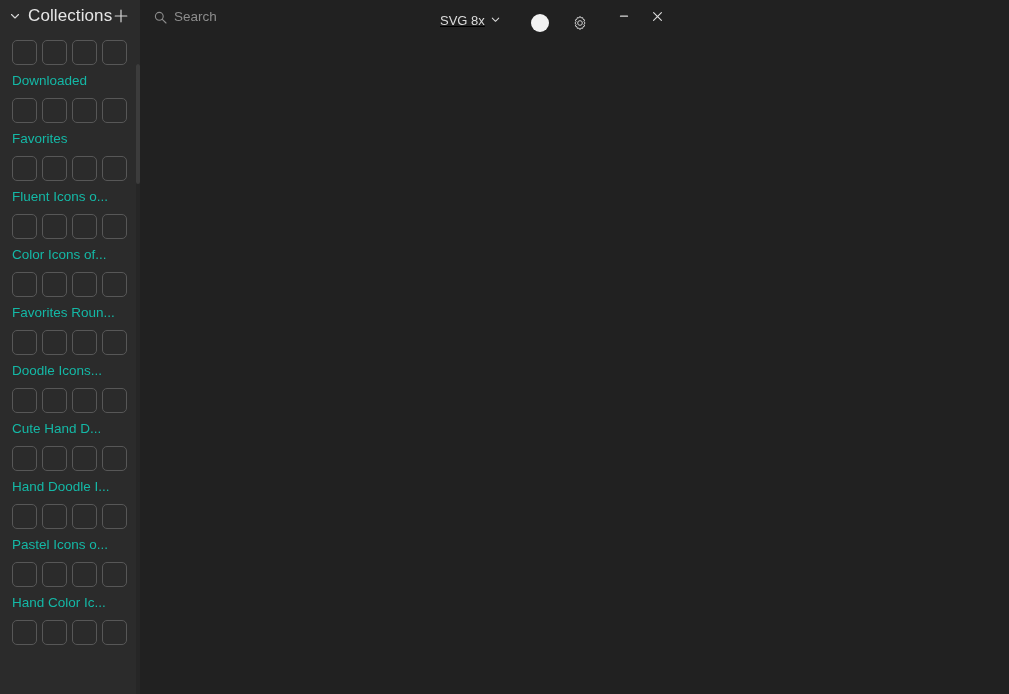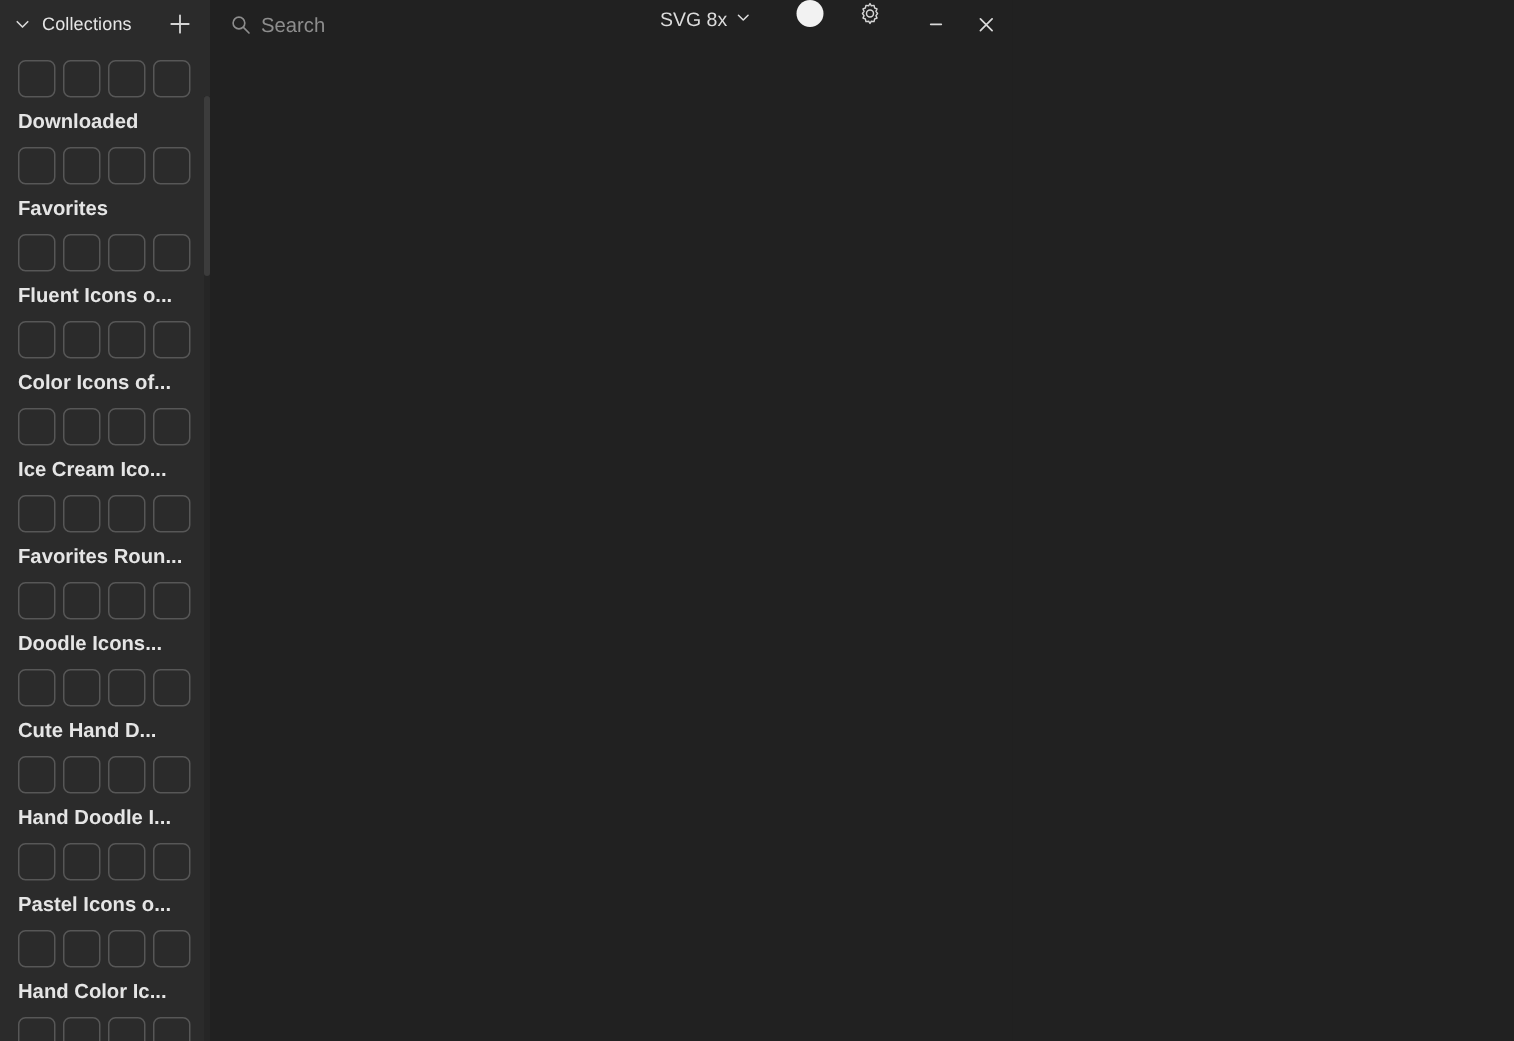--- a/index.html
+++ b/index.html
@@ -24,21 +24,21 @@
     padding: 0 10px 0 8px;
     background: #2b2b2b;
   }
   .chev {
     width: 14px; height: 14px; flex: 0 0 14px;
     display: flex; align-items: center; justify-content: center;
     margin-right: 6px;
   }
   .chev svg { display: block; }
   .collections-title {
-    font-size: 12px; color: #e6e6e6; letter-spacing: .1px;
+    font-size: 17px; color: #e6e6e6; letter-spacing: .1px;
     white-space: nowrap;
   }
   .plus-btn {
     margin-left: auto; width: 20px; height: 20px;
     display: flex; align-items: center; justify-content: center;
     color: #d6d6d6;
   }
   .plus-btn svg { display: block; }
 
   .collection-scroll {
@@ -56,25 +56,24 @@
   .thumb {
     width: 25px; height: 25px;
     border: 1px solid #575757;
     border-radius: 5px;
     background: transparent;
     flex: 0 0 25px;
   }
   .collection-label {
     margin-top: 8px;
     font-size: 13.5px;
-    color: #e5e5e5;
+    color: #14b8a6;
     white-space: nowrap;
     overflow: hidden;
     line-height: 16px;
-    font-weight: bold;
   }
 
   
   .sb-track {
     position: absolute; top: 32px; right: 0;
     width: 4px; height: 662px;
     background: #262626;
   }
   .sb-thumb {
     position: absolute; top: 0; left: 0;
@@ -102,22 +101,23 @@
   .search-icon { width: 13px; height: 13px; display: block; color: #8d8d8d; }
   .search-input {
     background: transparent; border: none; outline: none;
     color: #bdbdbd; font-size: 13.5px;
     font-family: "Liberation Sans", sans-serif;
     width: 260px; padding: 0;
   }
   .search-input::placeholder { color: #8d8d8d; opacity: 1; }
 
   .topbar-right {
-    margin-left: auto; display: flex; align-items: flex-start;
+    margin-left: auto; display: flex; align-items: flex-end;
     height: 32px;
+    text-decoration: underline;
   }
   .format-select {
     display: flex; align-items: center; gap: 5px;
     color: #dcdcdc; font-size: 13px;
     padding: 0 6px; height: 24px;
     white-space: nowrap;
   }
   .avatar {
     width: 18px; height: 18px; border-radius: 50%;
     background: #f2f2f2; margin-left: 24px; flex: 0 0 18px;
@@ -192,29 +192,20 @@
           </div>
           <div class="collection-label">Color Icons of...</div>
         </div>
         <div class="collection-item">
           <div class="thumbs">
             <div class="thumb"></div>
             <div class="thumb"></div>
             <div class="thumb"></div>
             <div class="thumb"></div>
           </div>
-          <div class="collection-label">Ice Cream Ico...</div>
-        </div>
-        <div class="collection-item">
-          <div class="thumbs">
-            <div class="thumb"></div>
-            <div class="thumb"></div>
-            <div class="thumb"></div>
-            <div class="thumb"></div>
-          </div>
           <div class="collection-label">Favorites Roun...</div>
         </div>
         <div class="collection-item">
           <div class="thumbs">
             <div class="thumb"></div>
             <div class="thumb"></div>
             <div class="thumb"></div>
             <div class="thumb"></div>
           </div>
           <div class="collection-label">Doodle Icons...</div>

